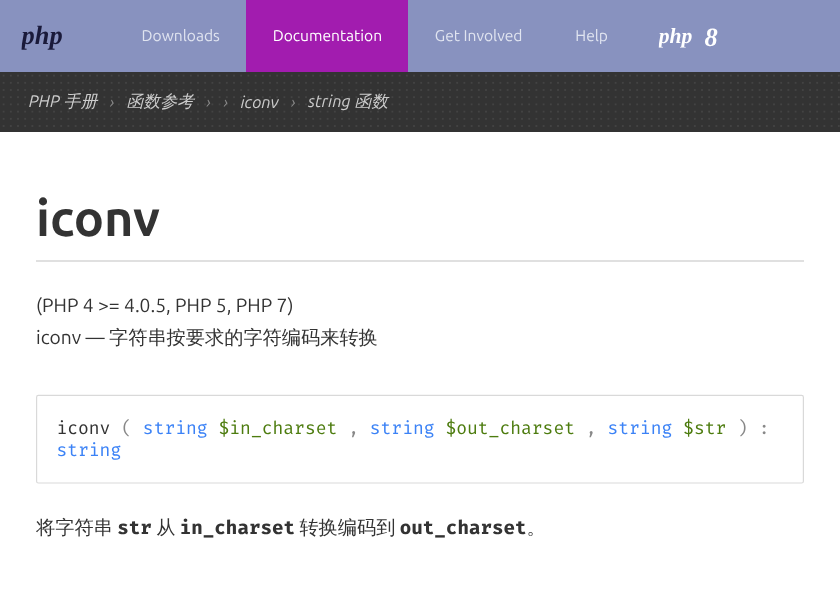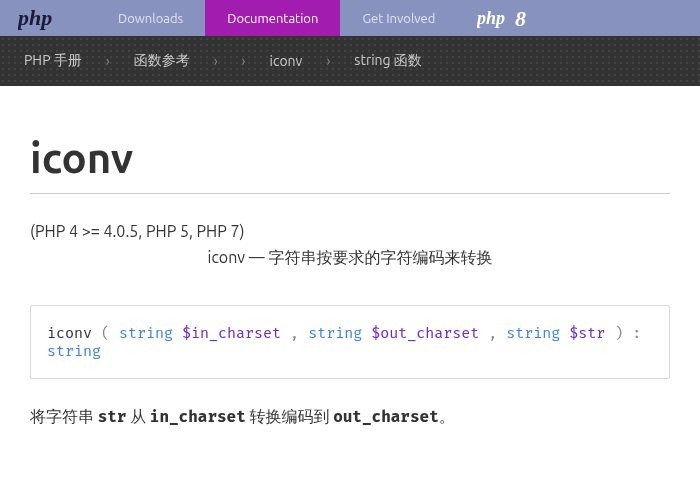--- a/index.html
+++ b/index.html
@@ -1,53 +1,54 @@
 <!DOCTYPE html>
 <html><head>
 <meta charset="utf-8">
 <style>
 * { margin: 0; padding: 0; box-sizing: border-box; }
 body { font-family: "Segoe UI", Ubuntu, Arial, sans-serif; width: 700px; height: 500px; overflow: hidden; background: #fff; }
-.topbar { background: #8892bf; display: flex; align-items: center; height: 36px; }
+.topbar { background: #8892bf; display: flex; align-items: center; height: 60px; }
 .logo { padding: 0 18px; }
 .logo svg { display: block; }
 .nav { display: flex; height: 100%; }
 .nav-item { color: #e0e4f0; padding: 0 22px; display: flex; align-items: center; font-size: 13px; cursor: pointer; }
 .nav-item.active { background: #a21caf; color: #fff; }
 .php8 { margin-left: 8px; padding: 0 12px; display: flex; align-items: center; }
 .breadcrumb-bar { background: #333; background-image: radial-gradient(rgba(255,255,255,0.08) 1px, transparent 1px); background-size: 6px 6px; padding: 16px 24px; }
-.breadcrumb { display: flex; align-items: center; gap: 24px; font-size: 14px; color: #ccc; flex-wrap: wrap; }
+.breadcrumb { display: flex; align-items: center; gap: 10px; font-size: 14px; color: #ccc; flex-wrap: wrap; font-style: italic; }
 .crumb { color: #ccc; cursor: pointer; }
 .crumb-sep { color: #888; }
 .content { background: #fff; padding: 40px 30px 30px 30px; margin-top: 8px; }
 .page-title { font-size: 42px; font-weight: 600; color: #333; padding-bottom: 12px; border-bottom: 1px solid #ccc; margin-bottom: 28px; }
 .version-info { font-size: 16px; color: #333; margin-bottom: 8px; }
-.summary { font-size: 16px; color: #333; margin-bottom: 36px; text-align: center; }
+.summary { font-size: 16px; color: #333; margin-bottom: 36px; }
 .section-head { font-size: 22px; font-weight: 400; color: #793862; padding-bottom: 10px; border-bottom: 1px dotted #aaa; margin-bottom: 24px; }
 .synopsis { background: #fff; border: 1px solid #d9d9d9; border-radius: 2px; padding: 18px 16px; font-family: "Fira Mono", Consolas, monospace; font-size: 15px; margin-bottom: 24px; }
 .syn-name { color: #333; }
 .syn-type { color: #3b82f6; }
-.syn-param { color: #6d28d9; }
+.syn-param { color: #4d7c0f; }
 .syn-punct { color: #888; }
 .desc { font-size: 16px; color: #333; line-height: 1.7; }
 .desc .code-literal { font-family: "Fira Mono", Consolas, monospace; font-weight: 700; color: #333; }
 </style>
 </head>
 <body>
 
 <div class="topbar">
   <div class="logo">
     <svg width="60" height="26" viewBox="0 0 60 26">
       <text x="0" y="20" font-family="Georgia,serif" font-size="22" font-weight="bold" font-style="italic" fill="#1a1a3a">php</text>
     </svg>
   </div>
   <div class="nav">
     <div class="nav-item">Downloads</div>
     <div class="nav-item active">Documentation</div>
     <div class="nav-item">Get Involved</div>
+    <div class="nav-item">Help</div>
   </div>
   <div class="php8">
     <svg width="56" height="22" viewBox="0 0 56 22">
       <text x="0" y="17" font-family="Georgia,serif" font-size="18" font-weight="bold" font-style="italic" fill="#fff">php</text>
       <text x="38" y="19" font-family="Georgia,serif" font-size="22" font-weight="bold" font-style="italic" fill="#fff">8</text>
     </svg>
   </div>
 </div>
 
 <div class="breadcrumb-bar">

